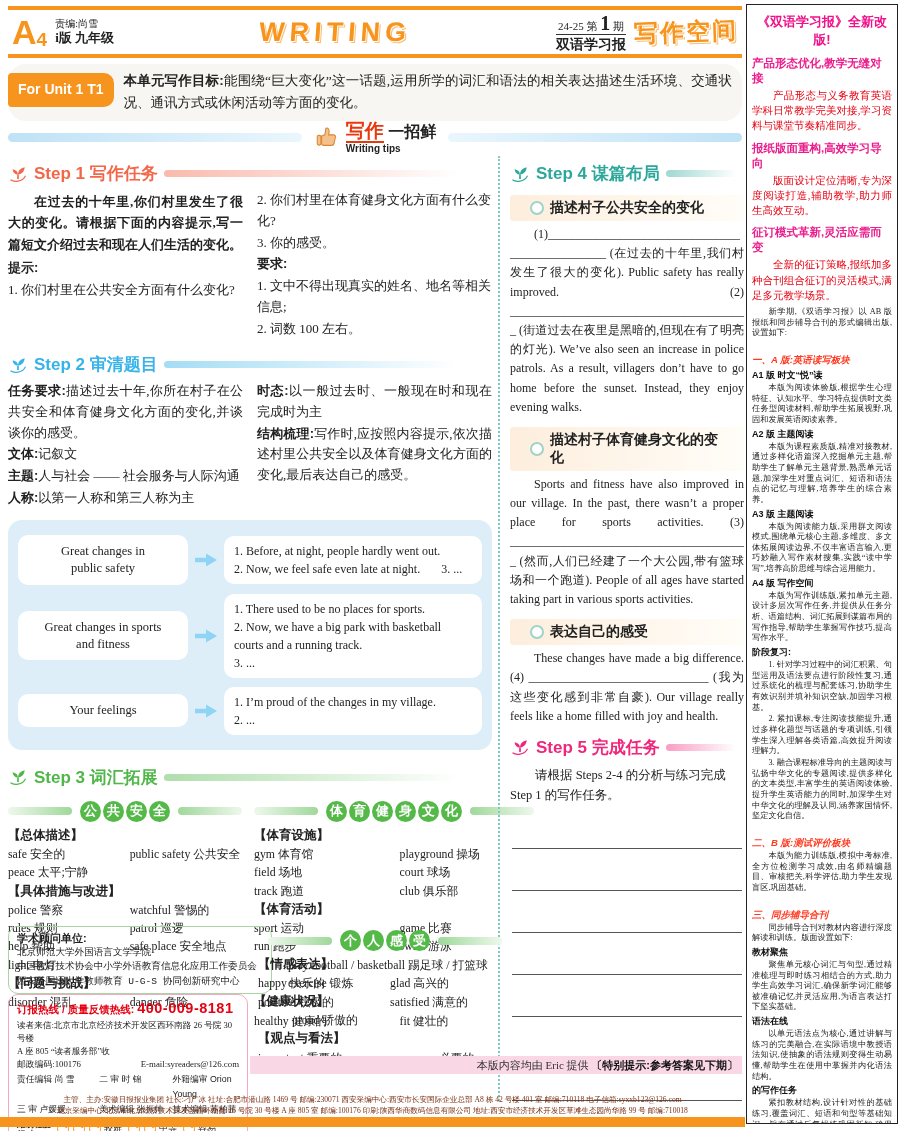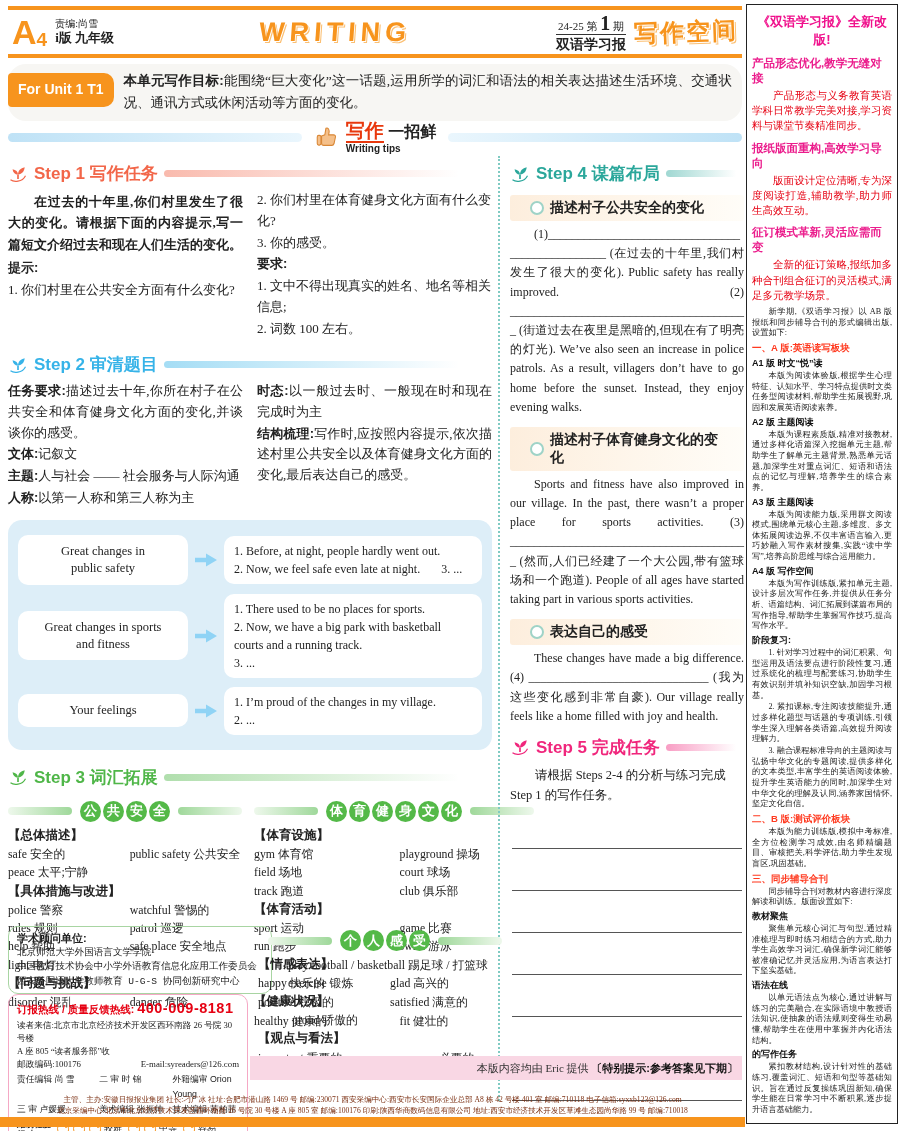--- a/index.html
+++ b/index.html
@@ -104,38 +104,38 @@
   .staff-grid{display:grid;grid-template-columns:37% 33% 30%;font-size:8.8px;line-height:1.7;}
   .diff-row{display:flex;align-items:center;gap:5px;margin-top:2px;font-size:9px;}
   .diff-label{font-weight:bold;font-size:8.5px;white-space:pre-line;line-height:1.2;}
   .chick{display:inline-block;width:10px;height:10px;border:1.6px solid #f7941d;border-radius:50% 50% 45% 55%;
     position:relative;margin:0 1px;}
   .chick::after{content:"";position:absolute;right:1px;top:2px;width:2.5px;height:2.5px;border-radius:50%;background:#f7941d;}
   .diff-group{display:flex;align-items:center;gap:2px;}
   
   #personal{position:absolute;left:258px;top:922px;width:254px;}
   
-  #eric-bar{position:absolute;left:250px;top:1056px;width:492px;height:24px;background:#f9d7e4;
+  #eric-bar{position:absolute;left:250px;top:1056px;width:492px;height:18px;background:#f9d7e4;
     display:flex;justify-content:flex-end;align-items:center;padding-right:4px;box-sizing:border-box;
     font-size:11px;font-family:"Liberation Serif",serif;color:#333;}
   #eric-bar b{font-family:"Liberation Sans",sans-serif;color:#111;}
   
   #footer{position:absolute;left:0;top:1094px;width:745px;text-align:center;color:#7a2e10;
     font-size:7.6px;line-height:1.45;font-family:"Liberation Serif",serif;}
   #footer-bar{position:absolute;left:0;top:1117px;width:745px;height:10px;background:#f7941d;}
   
   #sidebar{position:absolute;left:746px;top:4px;width:152px;height:1120px;box-sizing:border-box;
     border:1.6px solid #222;padding:6px 5px;overflow:hidden;}
   .side-title{color:#f0108c;font-weight:bold;font-size:13px;text-align:center;margin:2px 0 6px;}
   .feat-head{color:#eb1c8c;font-weight:bold;font-size:11.5px;margin:7px 0 2px;}
   .feat-body{color:#e60012;font-size:10.5px;font-family:"Liberation Serif",serif;
     text-indent:2em;line-height:1.45;margin-bottom:4px;text-align:justify;}
   .sb{font-size:8.2px;line-height:1.3;color:#222;font-family:"Liberation Serif",serif;
     text-indent:2em;margin:1px 0;text-align:justify;}
-  .sec-head{color:#ff3a20;font-weight:bold;font-size:9.5px;margin-top:3px;}
+  .sec-head{color:#ff3a20;font-weight:bold;font-size:9.5px;margin-top:15px;font-style:italic;}
   .sub-head{color:#111;font-weight:bold;font-size:9px;margin-top:2px;}
 </style>
 </head>
 <body>
 
 <div class="page">
 
   <div id="header">
     <div style="display:flex;align-items:center;">
       <div class="logo">

